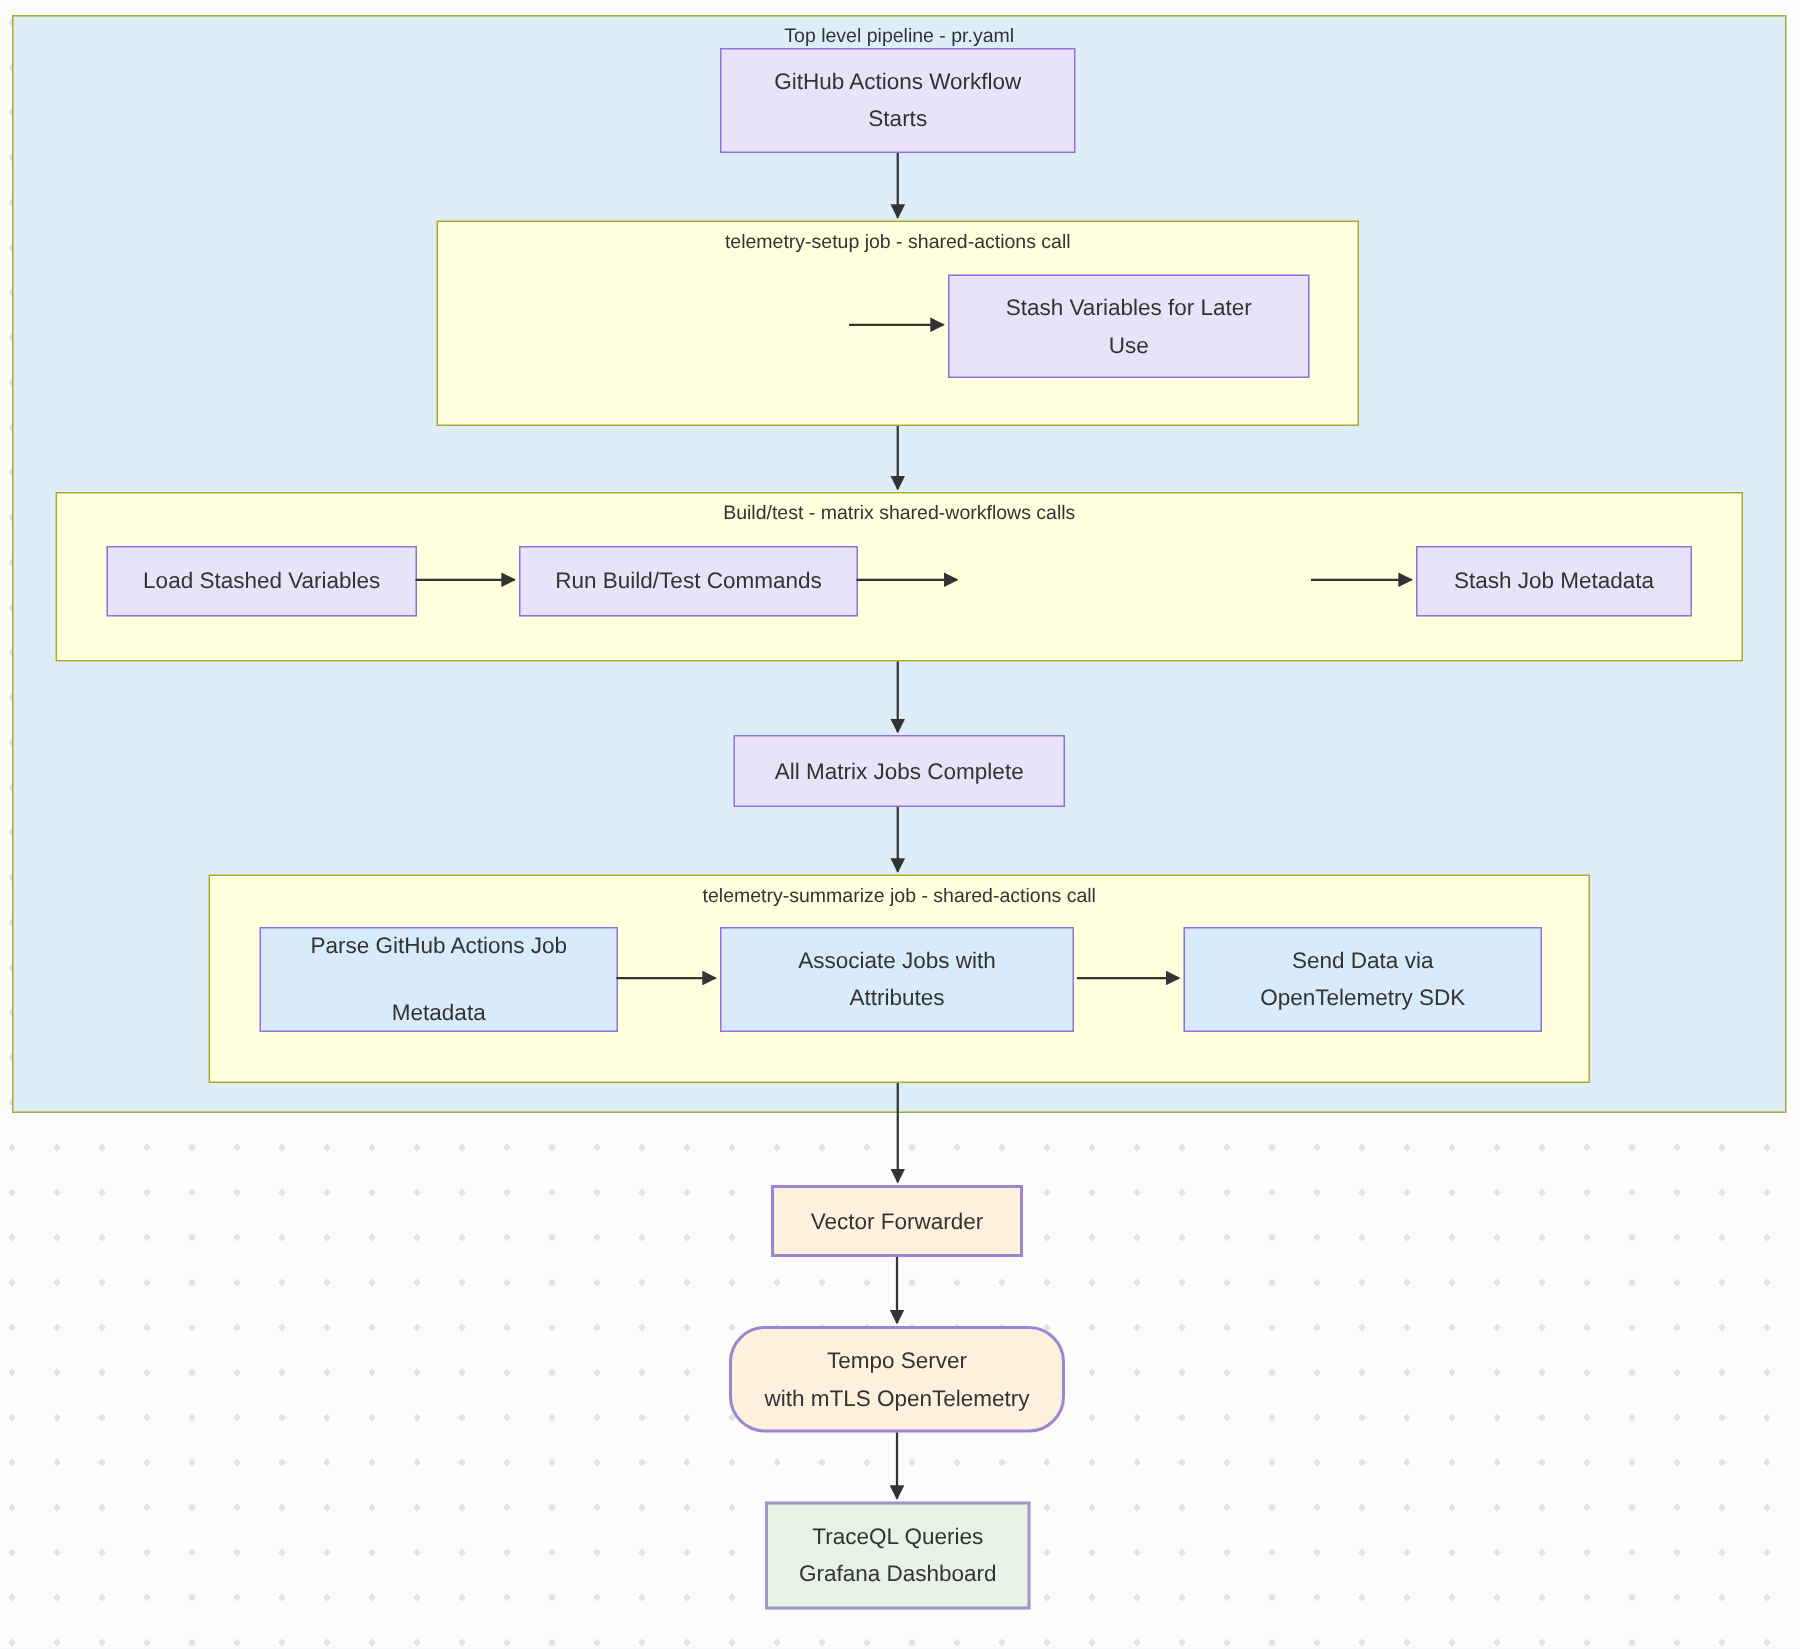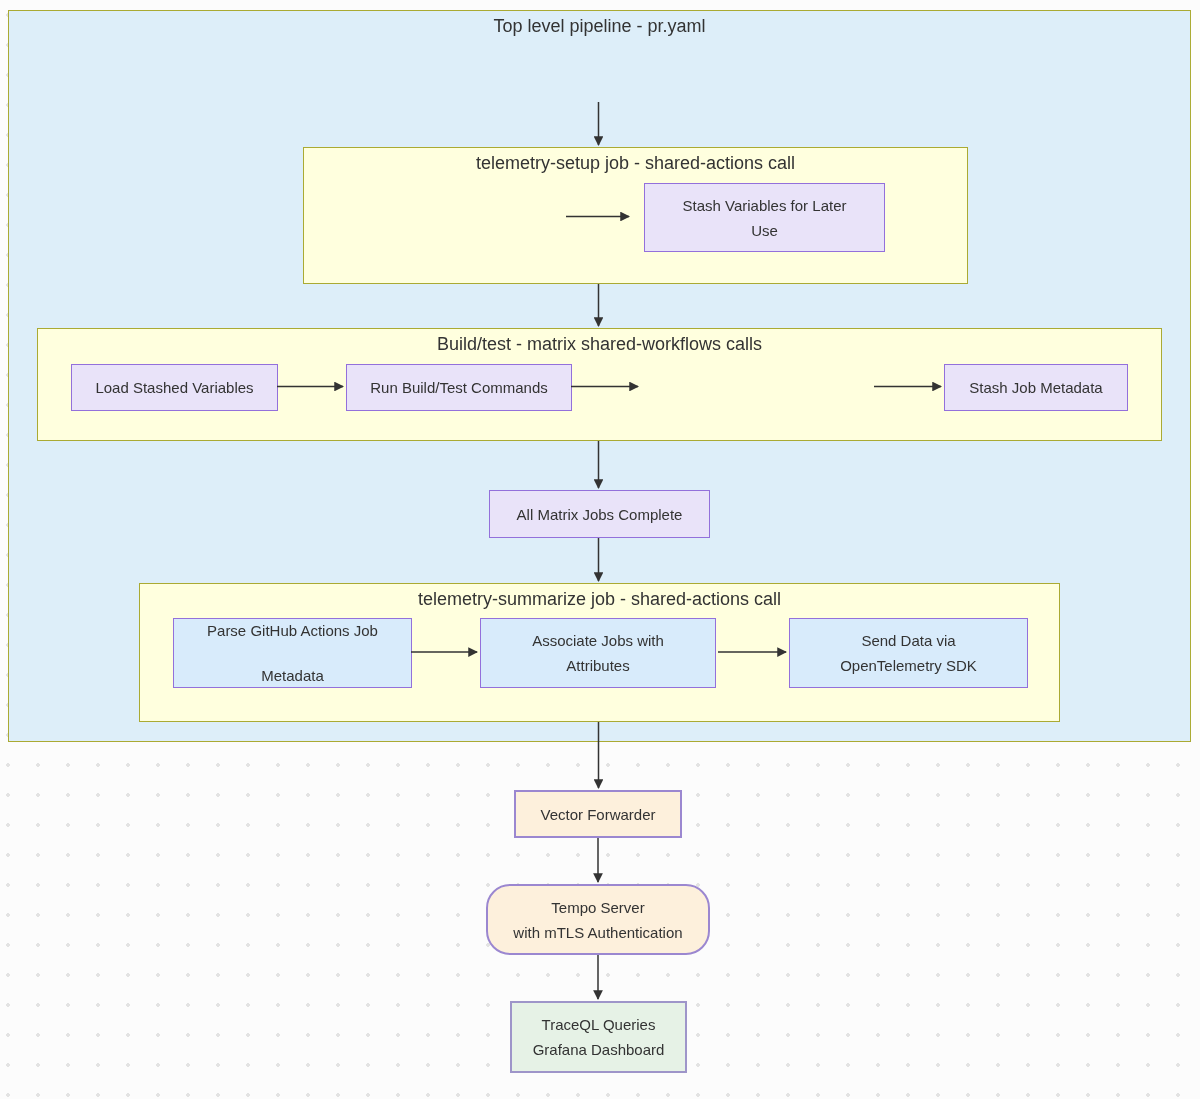--- a/index.html
+++ b/index.html
@@ -29,21 +29,21 @@
     box-sizing: border-box;
     background: #ddeef9;
     border: 1.5px solid #aaaa33;
   }
   .cluster-label {
     position: absolute;
     top: 5px;
     left: 0;
     right: 0;
     text-align: center;
-    font-size: 18px;
+    font-size: 13px;
     color: #333333;
     white-space: nowrap;
   }
   .node {
     position: absolute;
     box-sizing: border-box;
     display: flex;
     flex-direction: column;
     align-items: center;
     justify-content: center;
@@ -69,22 +69,26 @@
 </style>
 </head>
 <body>
 
 <div class="canvas">
 
   <div class="outer-cluster" style="left:8px; top:10px; width:1183px; height:732px;">
     <div class="cluster-label">Top level pipeline - pr.yaml</div>
   </div>
 
+  <div class="node n-purple" style="left:480px; top:32px; width:237px; height:70px;">
+    <span>GitHub Actions Workflow</span>
+    <span>Starts</span>
+  </div>
 
-  <div class="cluster" style="left:291px; top:147px; width:665px; height:137px;margin-left:12px;">
+  <div class="cluster" style="left:291px; top:147px; width:615px; height:137px;">
     <div class="cluster-label">telemetry-setup job - shared-actions call</div>
     <div class="node n-purple" style="left:340px; top:35px; width:241px; height:69px;">
       <span>Stash Variables for Later</span>
       <span>Use</span>
     </div>
   </div>
 
   <div class="cluster" style="left:37px; top:328px; width:1125px; height:113px;">
     <div class="cluster-label">Build/test - matrix shared-workflows calls</div>
     <div class="node n-purple" style="left:33px; top:35px; width:207px; height:47px;">
@@ -117,21 +121,21 @@
       <span>OpenTelemetry SDK</span>
     </div>
   </div>
 
   <div class="node n-peach" style="left:514px; top:790px; width:168px; height:48px;">
     <span>Vector Forwarder</span>
   </div>
 
   <div class="node n-peach" style="left:486px; top:884px; width:224px; height:71px;border-radius:24px;">
     <span>Tempo Server</span>
-    <span>with mTLS Authentication</span>
+    <span>with mTLS OpenTelemetry</span>
   </div>
 
   <div class="node n-green" style="left:510px; top:1001px; width:177px; height:72px;">
     <span>TraceQL Queries</span>
     <span>Grafana Dashboard</span>
   </div>
 
   <svg class="edges" width="1200" height="1099" viewBox="0 0 1200 1099">
     <defs>
       <marker id="arrowhead" viewBox="0 0 10 10" refX="9" refY="5" markerWidth="6.5" markerHeight="6.5" orient="auto-start-reverse">

